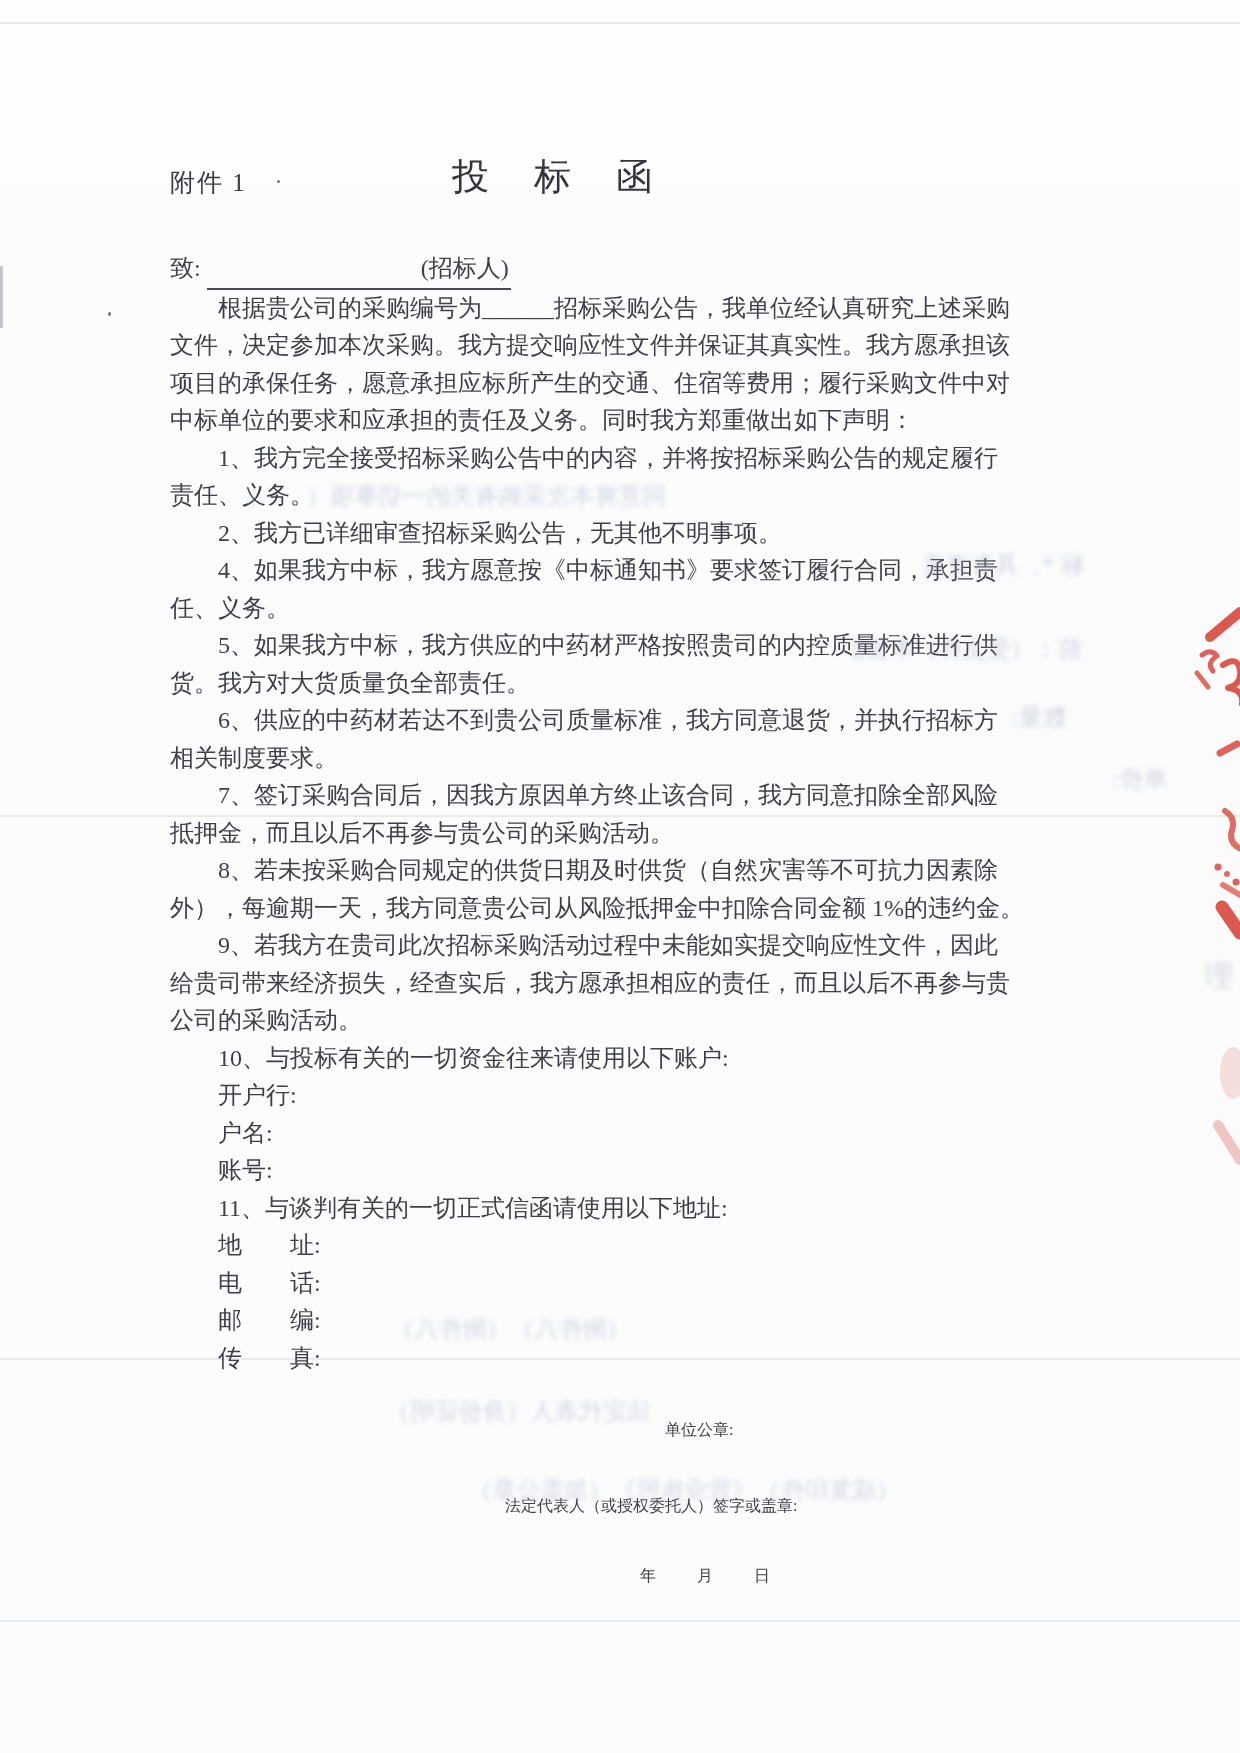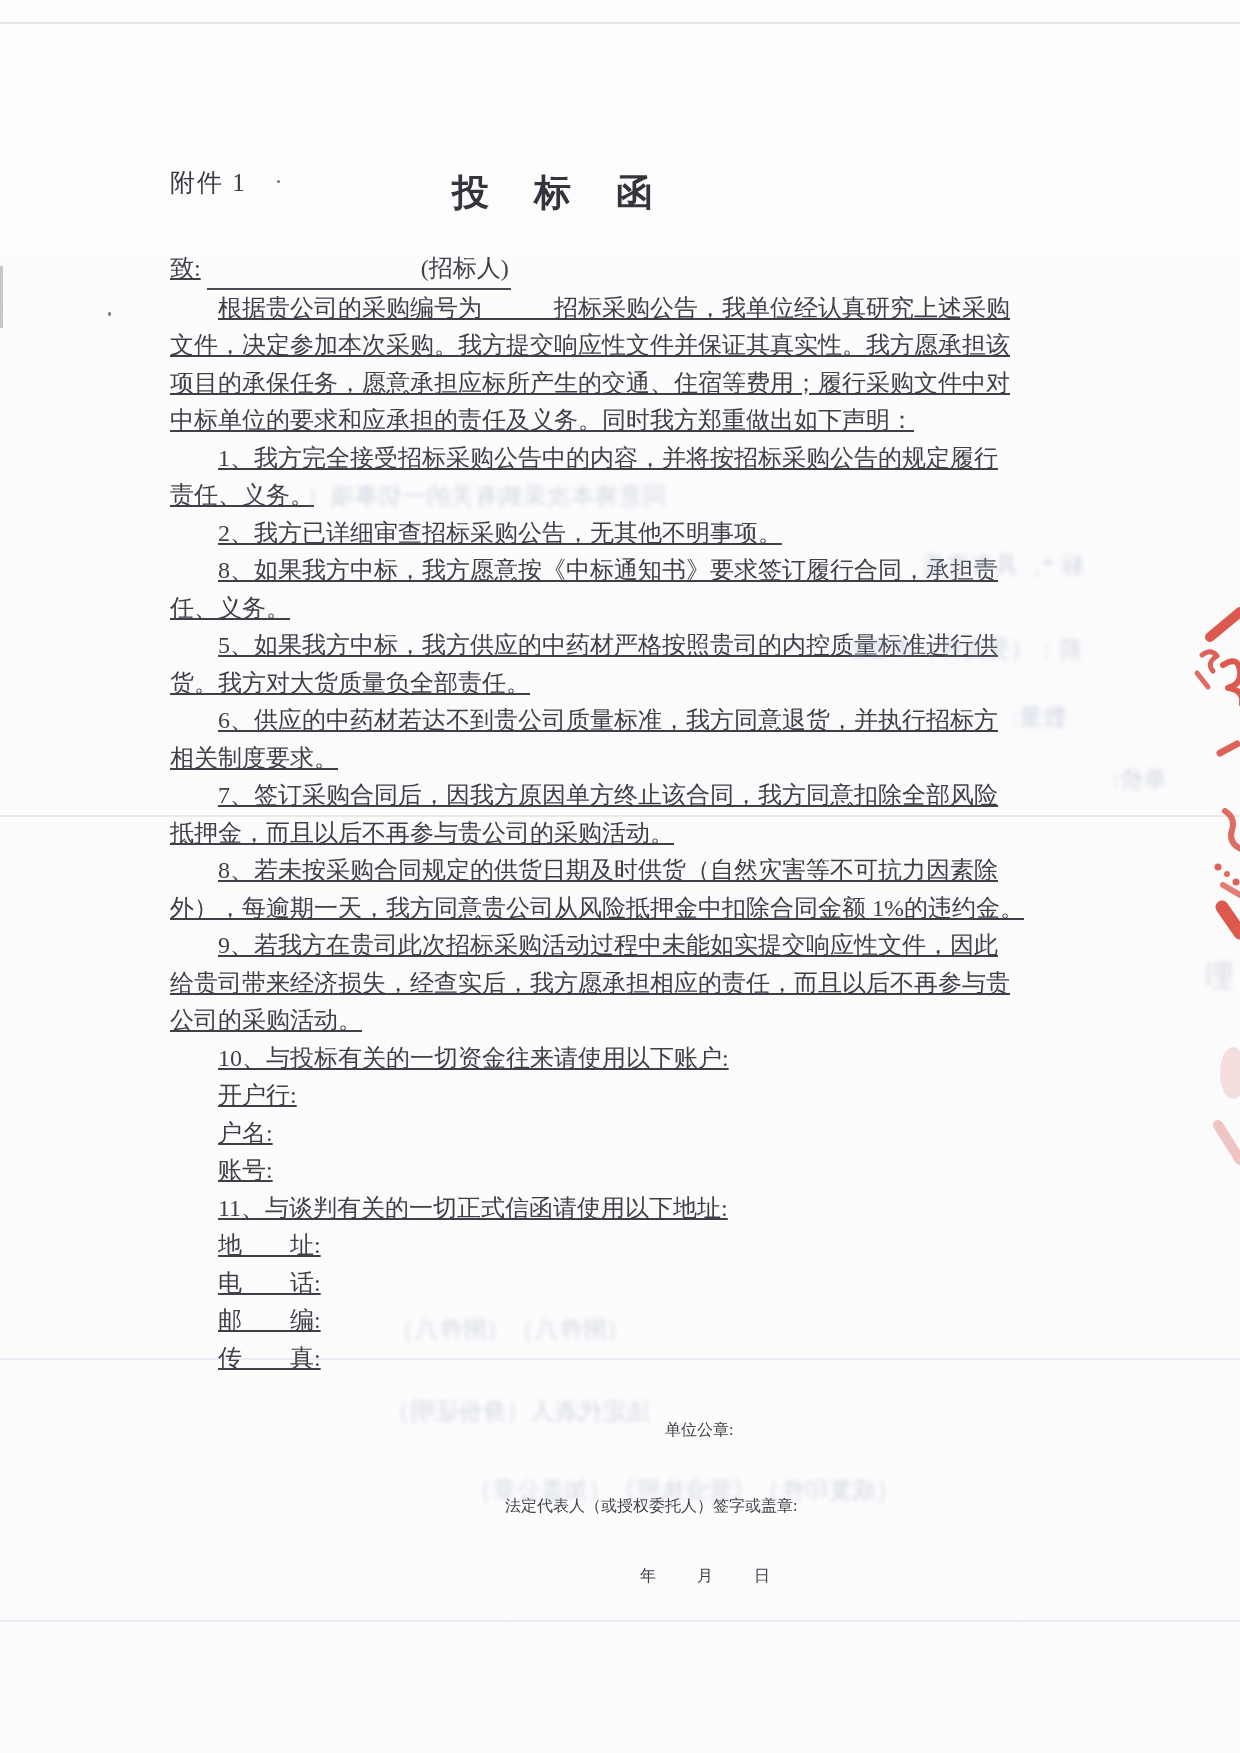--- a/index.html
+++ b/index.html
@@ -11,25 +11,25 @@
     font-family:"Liberation Serif","DejaVu Serif",serif;
     color:#3f3f48;
     padding-left:48px;
   }
   
   .scanline{position:absolute;left:0;width:100%;height:2px;}
   .speck{position:absolute;border-radius:50%;background:#73737c;}
   .edge-mark{position:absolute;left:0;width:3px;background:#9a9aa2;opacity:.55;}
 
   .attach{position:absolute;left:170px;top:166px;font-size:25px;letter-spacing:2px;color:#3a3a42;}
-  .title{position:absolute;left:452px;top:168px;font-size:37px;font-weight:bold;letter-spacing:4px;color:#34343c;text-align:center;}
+  .title{position:absolute;left:452px;top:152px;font-size:37px;font-weight:normal;letter-spacing:4px;color:#34343c;text-align:center;}
 
   .body{
     position:absolute;left:170px;top:250px;width:872px;
-    font-size:24px;line-height:37.5px;text-decoration:underline;
+    font-size:24px;line-height:37.5px;
   }
   .body p{margin:0;white-space:pre-wrap;text-align:justify;}
   .para{text-indent:2em;}
   .field{text-indent:2em;}
   .to-line{white-space:nowrap;}
   .to-blank{
     display:inline-block;width:302px;margin-left:6px;
     border-bottom:2px solid #4a4a52;
     text-align:right;padding-right:2px;
   }
@@ -67,21 +67,21 @@
     <div class="to-line"><span>致:</span><span class="to-blank"><span>(招标人)</span></span></div>
 
     <p class="para">根据贵公司的采购编号为______招标采购公告，我单位经认真研究上述采购
 文件，决定参加本次采购。我方提交响应性文件并保证其真实性。我方愿承担该
 项目的承保任务，愿意承担应标所产生的交通、住宿等费用；履行采购文件中对
 中标单位的要求和应承担的责任及义务。同时我方郑重做出如下声明：</p>
 
     <p class="para">1、我方完全接受招标采购公告中的内容，并将按招标采购公告的规定履行
 责任、义务。</p>
     <p class="para">2、我方已详细审查招标采购公告，无其他不明事项。</p>
-    <p class="para">8、如果我方中标，我方愿意按《中标通知书》要求签订履行合同，承担责
+    <p class="para">4、如果我方中标，我方愿意按《中标通知书》要求签订履行合同，承担责
 任、义务。</p>
     <p class="para">5、如果我方中标，我方供应的中药材严格按照贵司的内控质量标准进行供
 货。我方对大货质量负全部责任。</p>
     <p class="para">6、供应的中药材若达不到贵公司质量标准，我方同意退货，并执行招标方
 相关制度要求。</p>
     <p class="para">7、签订采购合同后，因我方原因单方终止该合同，我方同意扣除全部风险
 抵押金，而且以后不再参与贵公司的采购活动。</p>
     <p class="para">8、若未按采购合同规定的供货日期及时供货（自然灾害等不可抗力因素除
 外），每逾期一天，我方同意贵公司从风险抵押金中扣除合同金额 1%的违约金。</p>
     <p class="para">9、若我方在贵司此次招标采购活动过程中未能如实提交响应性文件，因此

